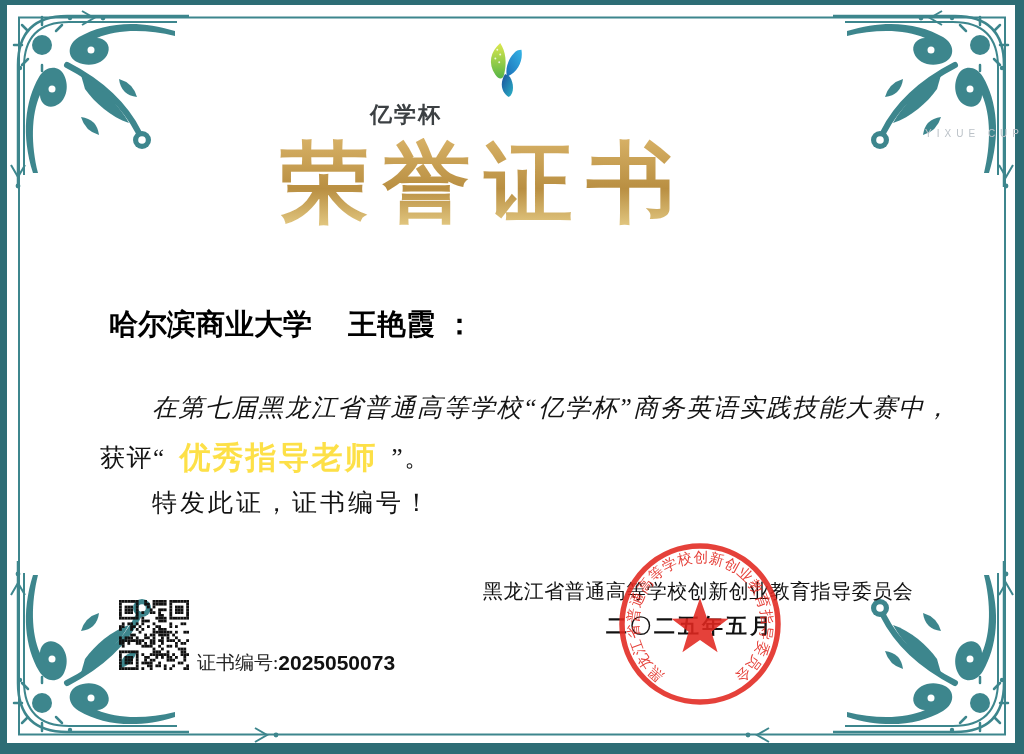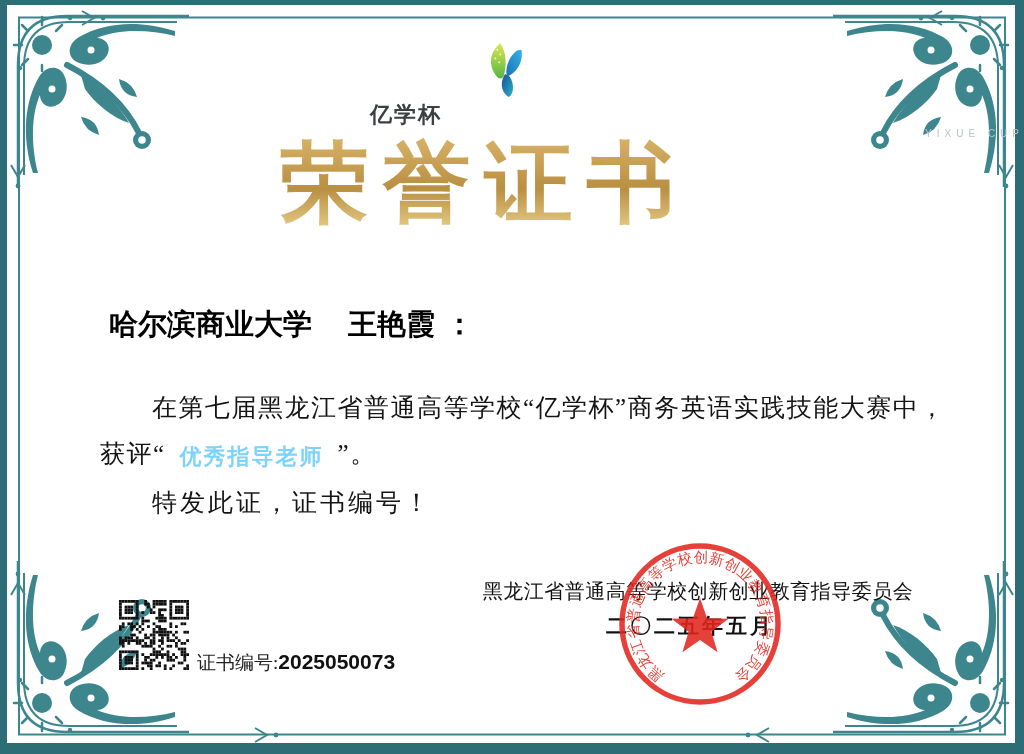--- a/index.html
+++ b/index.html
@@ -36,41 +36,41 @@
   .recipient{
     left:100px;top:305px;
     font-family:"Liberation Sans",sans-serif;font-weight:bold;
     font-size:29px;color:#000;white-space:nowrap;margin-left:9px;
   }
   .recipient .gap{display:inline-block;width:36px;}
   .recipient .colon{margin-left:10px;}
   .body-line{
     font-size:25px;color:#141414;white-space:nowrap;letter-spacing:1.5px;
   }
-  .line1{left:152px;top:391px;}
+  .line1{left:152px;top:391px;font-style:italic;}
   .line2{left:100px;top:437px;}
   .line3{left:152px;top:486px;letter-spacing:3px;}
   .award{
     font-family:"Liberation Sans",sans-serif;font-weight:bold;
-    font-size:22px;color:#7dd3fc;margin:8px 14px;letter-spacing:2px;
+    font-size:31px;color:#fde047;margin:8px 14px;letter-spacing:2px;
     vertical-align:-2px;
   }
   .org-line{
     left:0;top:578px;width:1396px;  
     text-align:center;font-size:20px;color:#111;letter-spacing:0.5px;
     white-space:nowrap;
   }
   .date-line{
     left:575px;top:612px;width:230px;text-align:center;
     font-size:21px;color:#111;letter-spacing:3px;white-space:nowrap;font-weight:bold;
   }
   .seal{left:616px;top:540px;width:168px;height:168px;opacity:.88;}
   .qr{left:119px;top:600px;width:70px;height:70px;}
   .certno{
-    left:197px;top:650px;display:flex;align-items:flex-start;white-space:nowrap;
+    left:197px;top:650px;display:flex;align-items:center;white-space:nowrap;
   }
   .certno .label{font-size:19px;color:#222;}
   .certno .num{
     font-family:"Liberation Sans",sans-serif;font-weight:bold;
     font-size:21px;color:#111;
   }
 </style>
 </head>
 <body>
 

